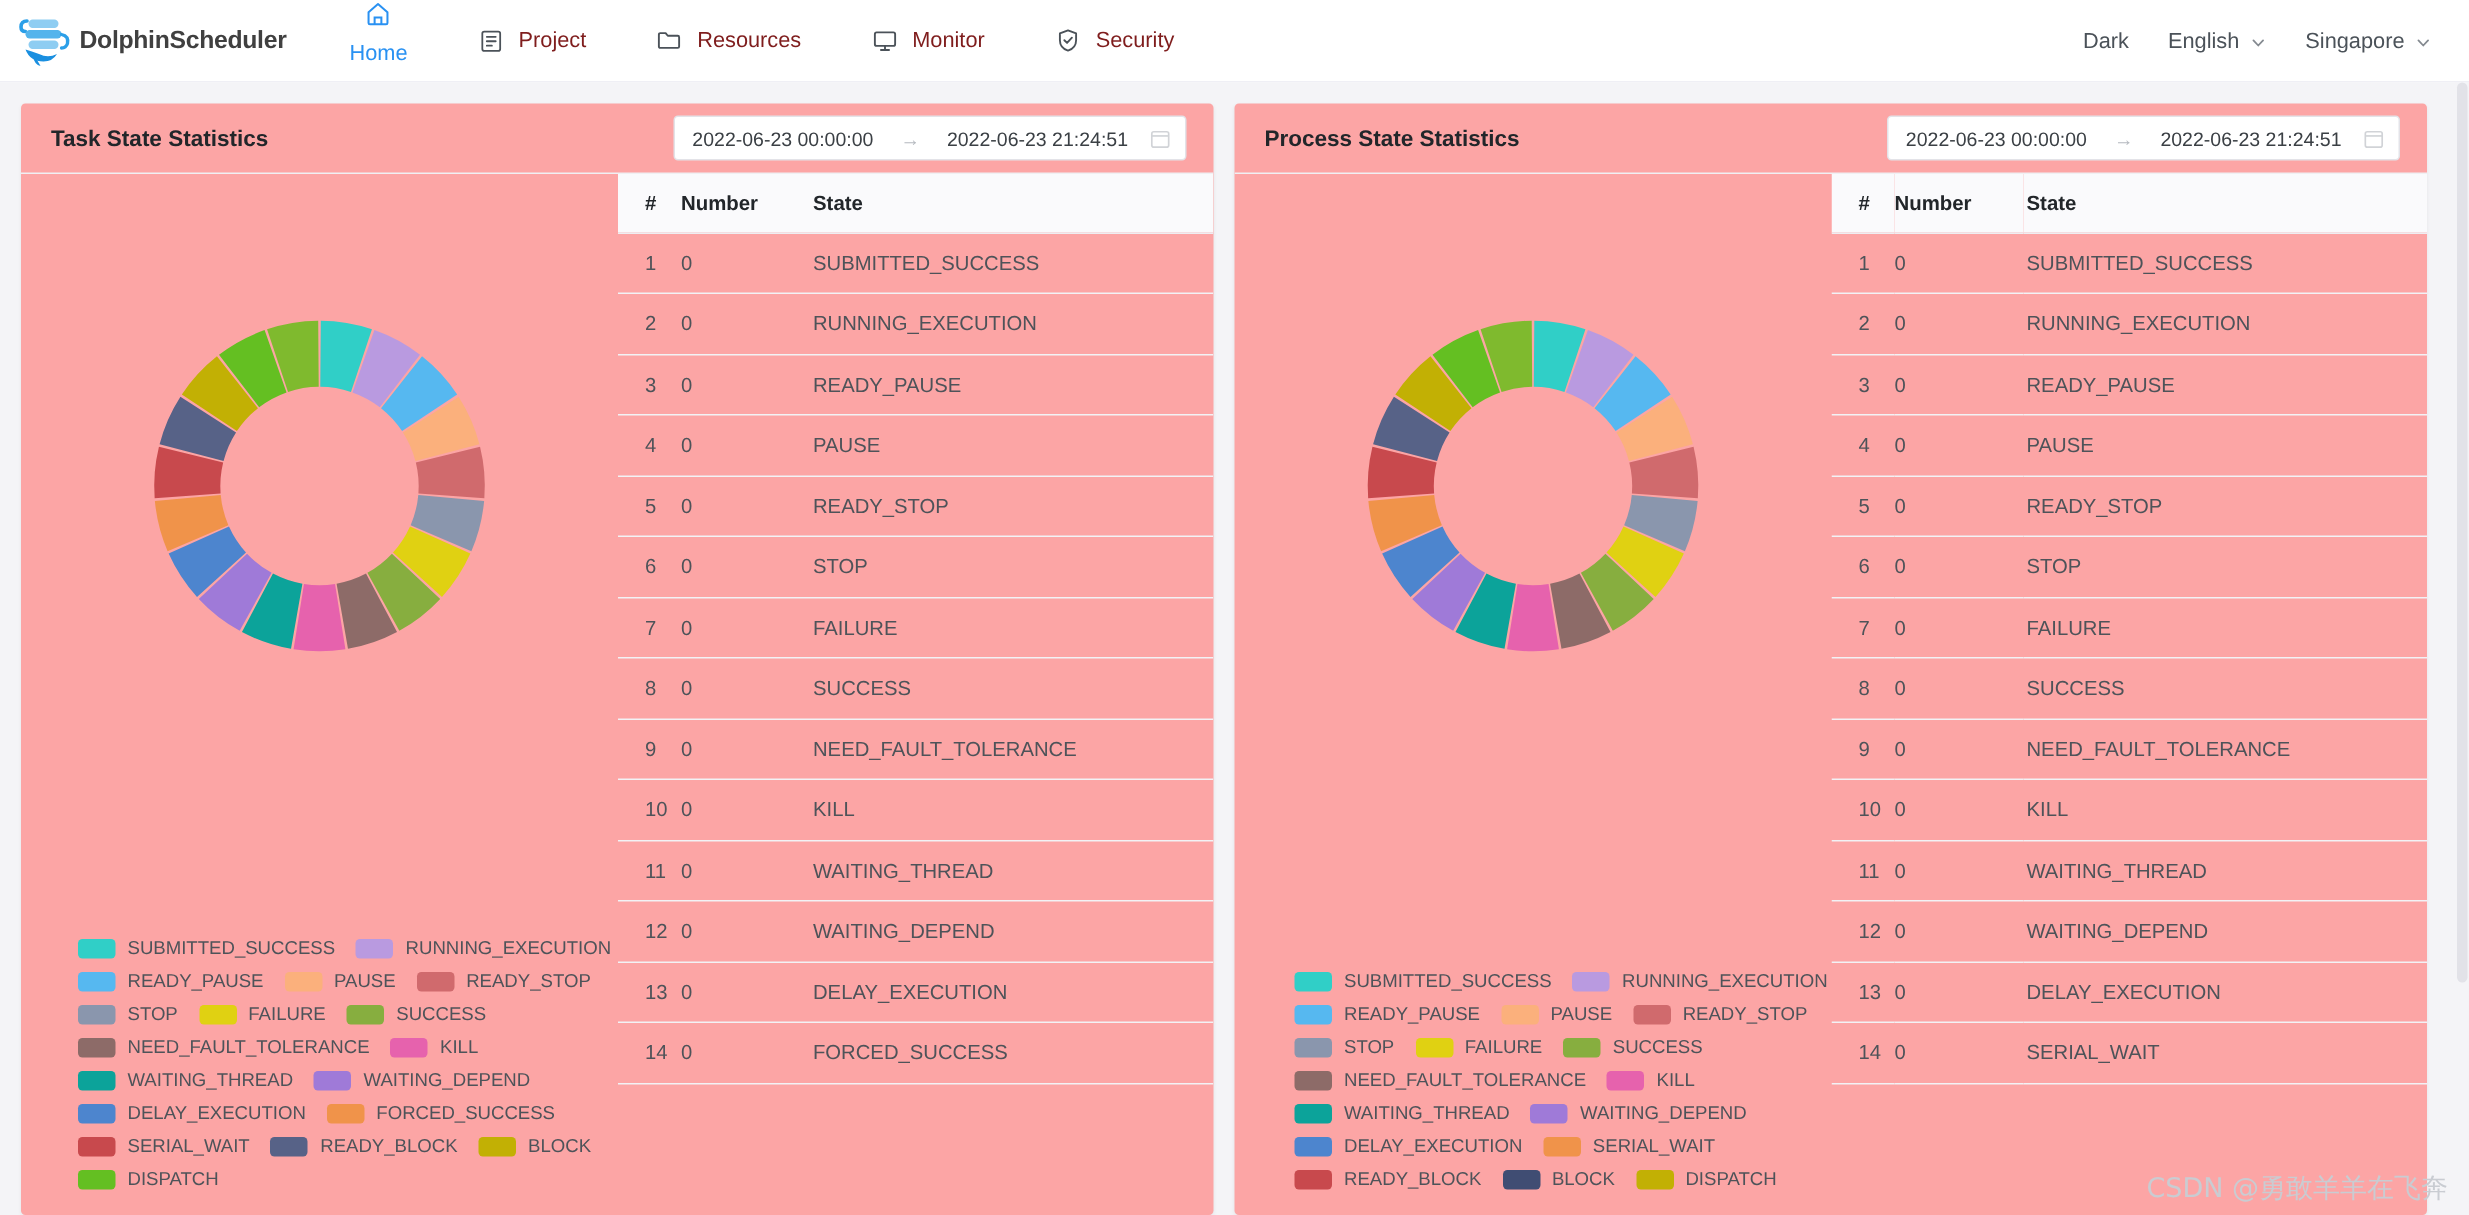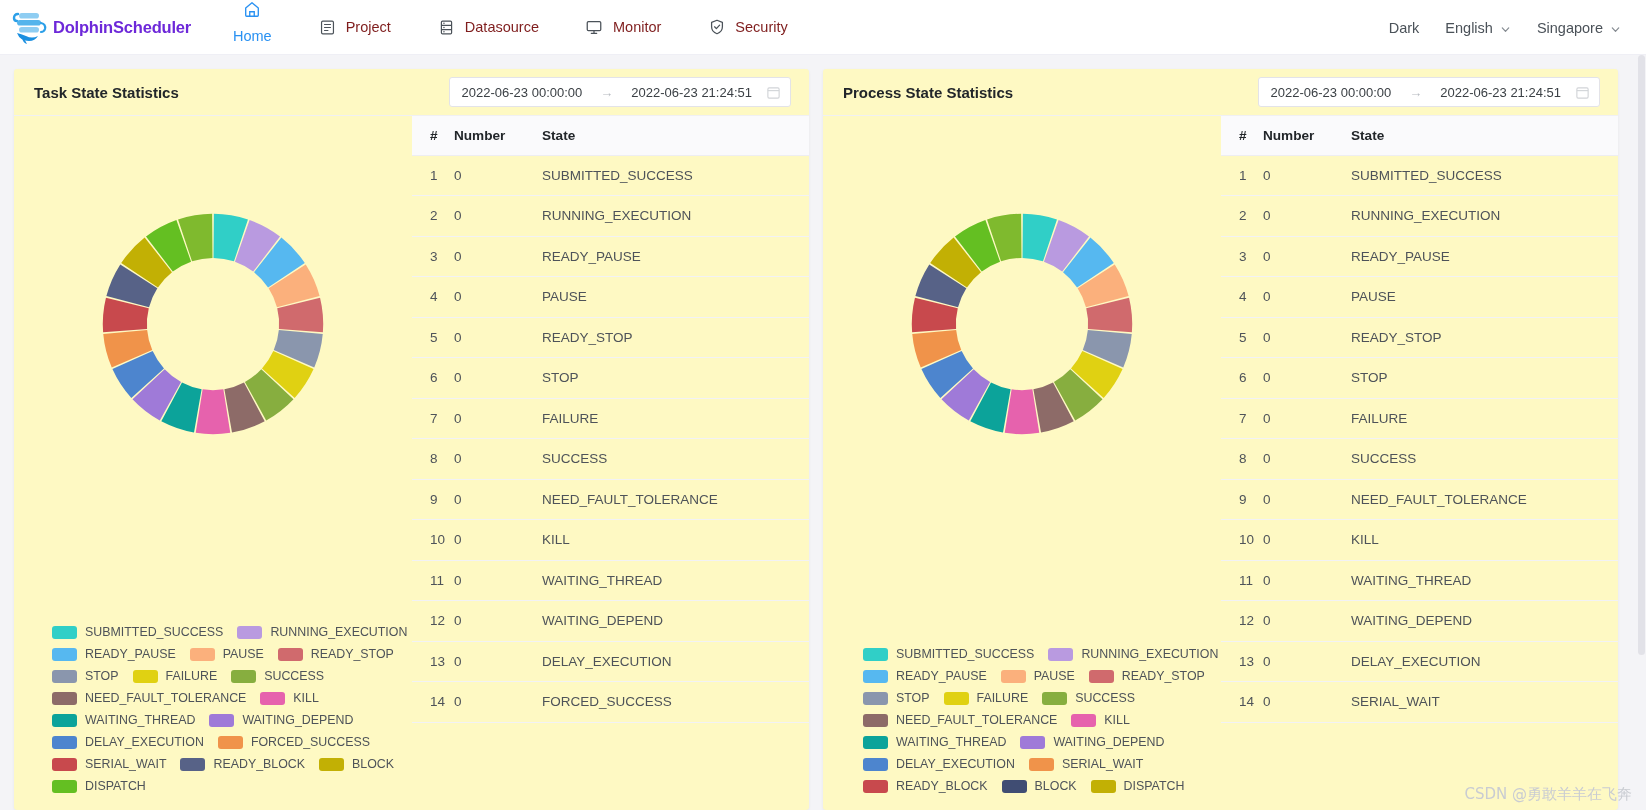--- a/index.html
+++ b/index.html
@@ -13,21 +13,21 @@
   
   #topnav {
     height: 55px; width: 1646px;
     background: #ffffff;
     display: flex; align-items: center;
     border-bottom: 1px solid #efeff5;
     position: relative;
   }
   .brand { display: flex; align-items: center; padding-left: 10px; width: 210px; flex: none; }
   .brand-logo { width: 42px; height: 36px; flex: none; position: relative; }
-  .brand-name { font-size: 16.5px; font-weight: bold; color: #6d28d9; letter-spacing: -0.2px; margin-left: 1px; }
+  .brand-name { font-size: 16.5px; font-weight: bold; color: #404040; letter-spacing: -0.2px; margin-left: 1px; }
 
   .nav-items { display: flex; align-items: center; gap: 0px; }
   .nav-item {
     display: flex; align-items: center; gap: 9px;
     padding: 0 23px; height: 55px; cursor: pointer;
     font-size: 14.5px; color: #7f1d1d;
   }
   .nav-item.active { color: #2991f2; flex-direction: column; }
   .nav-ic { width: 19px; height: 19px; display: flex; align-items: center; justify-content: center; flex: none; }
   .nav-ic svg { display: block; }
@@ -40,21 +40,21 @@
   .nr-item { display: flex; align-items: center; gap: 7px; padding: 16px 13px; cursor: pointer; height: 55px; text-align: right; }
   .caret { width: 11px; height: 11px; flex: none; opacity: .72; }
 
   
   #main {
     display: flex; gap: 14px;
     padding: 14px 14px 0 14px;
     height: 755px;
   }
   .card {
-    background: #fef9c3;
+    background: #fca5a5;
     border-radius: 3px;
     width: 795px; height: 741px;
     box-shadow: 0 1px 3px rgba(0,0,0,.06);
     display: flex; flex-direction: column;
     overflow: hidden;
     position: relative;
   }
   .card-head {
     height: 47px; flex: none;
     display: flex; align-items: center; justify-content: space-between;
@@ -105,21 +105,21 @@
     height: 40.5px; color: #4e5359; border-bottom: 1px solid #f2f2f5;
     font-size: 13.5px;
   }
   .c-idx { width: 42px; padding-left: 18px; }
   .c-num { width: 86px; }
   .c-state { padding-left: 2px; }
 
   
   #watermark {
     position: absolute; right: 14px; bottom: 6px;
-    font-size: 15px; color: #c9ccd2;
+    font-size: 18px; color: #c9ccd2;
     font-family: "DejaVu Sans", sans-serif;
     pointer-events: none; z-index: 50;
   }
   
   #page-scroll {
     position: absolute; right: 0; top: 55px; width: 9px; height: 755px;
     background: #f4f4f7;
   }
   #page-scroll .thumb { position: absolute; top: 0; left: 1px; width: 7px; height: 600px; background: #e2e2e8; border-radius: 4px; }
 </style>
@@ -158,34 +158,30 @@
     <div class="nav-item">
       <span class="nav-ic">
         <svg width="17" height="17" viewBox="0 0 20 20" fill="none" stroke="#4b5259" stroke-width="1.4">
           <rect x="3" y="2.5" width="14" height="15" rx="1.5"></rect>
           <path d="M6.5 6.5h7M6.5 10h7M6.5 13.5h4" stroke-linecap="round"></path>
         </svg>
       </span>
       <span>Project</span>
     </div>
 
-
-
     <div class="nav-item">
       <span class="nav-ic">
-        <svg width="17" height="17" viewBox="0 0 20 20" fill="none" stroke="#4b5259" stroke-width="1.4">
-          <rect x="4" y="2.5" width="12" height="15" rx="1.3"></rect>
-          <path d="M4 7.5h12M4 12.5h12"></path>
-          <circle cx="7" cy="5" r=".85" fill="#4b5259" stroke="none"></circle>
-          <circle cx="7" cy="10" r=".85" fill="#4b5259" stroke="none"></circle>
-          <circle cx="7" cy="15" r=".85" fill="#4b5259" stroke="none"></circle>
+        <svg width="18" height="18" viewBox="0 0 20 20" fill="none" stroke="#4b5259" stroke-width="1.4">
+          <path d="M2.5 5.5a1 1 0 0 1 1-1h4l1.6 2H16.5a1 1 0 0 1 1 1v7a1 1 0 0 1-1 1h-13a1 1 0 0 1-1-1z" stroke-linejoin="round"></path>
         </svg>
       </span>
-      <span>Datasource</span>
-    </div>
+      <span>Resources</span>
+    </div>
+
+
 
     <div class="nav-item">
       <span class="nav-ic">
         <svg width="18" height="18" viewBox="0 0 20 20" fill="none" stroke="#4b5259" stroke-width="1.4">
           <rect x="2.5" y="4" width="15" height="10" rx="1.3"></rect>
           <path d="M7 17h6M10 14v3" stroke-linecap="round"></path>
         </svg>
       </span>
       <span>Monitor</span>
     </div>

